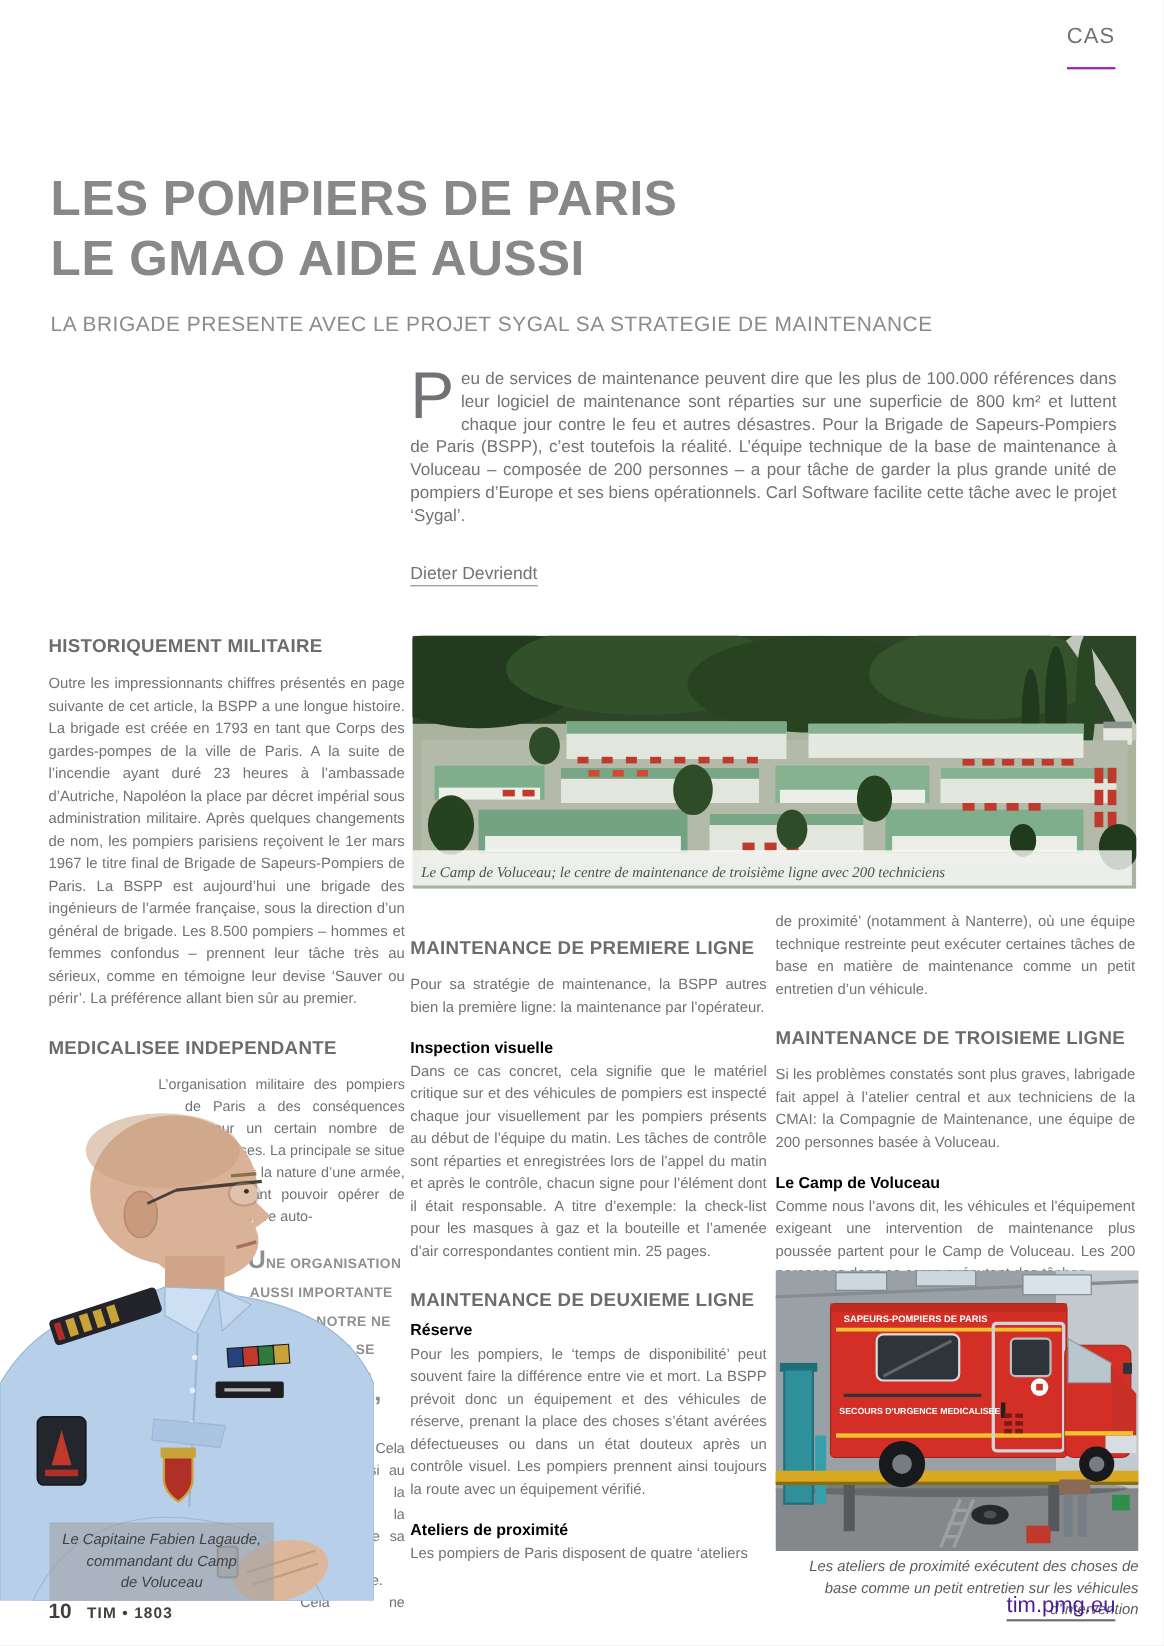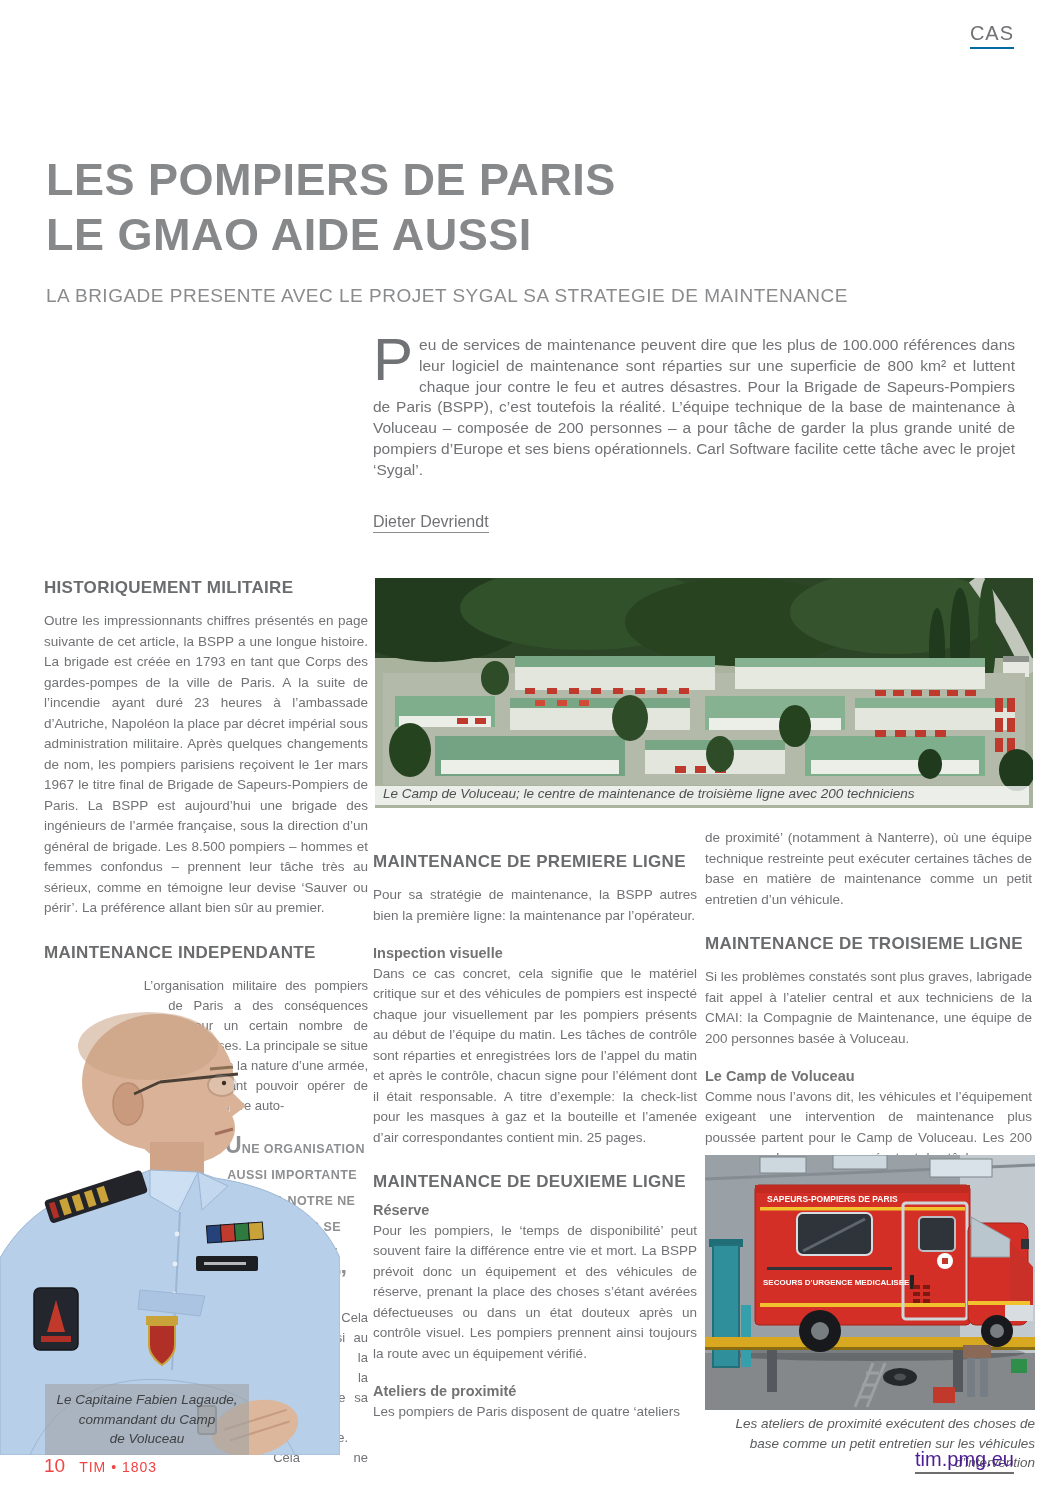--- a/index.html
+++ b/index.html
@@ -2,40 +2,40 @@
 <html><head>
 <meta charset="utf-8">
 <style>
   html,body{margin:0;padding:0;background:#e9e9e9;}
   .page{position:relative;width:1058px;height:1496px;margin:0 auto;background:#ffffff;
         font-family:"Liberation Sans",sans-serif;color:#717275;overflow:hidden;}
   .abs{position:absolute;}
 
   
   .cas-tag{top:22px;right:44px;font-size:20px;letter-spacing:1px;color:#717275;
-           border-bottom:2px solid #0369a1;padding-bottom:2px;}
+           border-bottom:2px solid #a21caf;padding-bottom:16px;}
 
   
   .title{left:46px;top:152px;font-size:45px;line-height:55px;font-weight:bold;
          color:#87888a;letter-spacing:.5px;}
   .subtitle{left:46px;top:285px;font-size:19px;color:#8a8b8d;letter-spacing:.5px;}
 
   
   .intro{left:373px;top:335px;width:642px;font-size:15.5px;line-height:20.8px;
          text-align:justify;color:#717275;}
   .dropcap{float:left;font-size:60px;line-height:42px;padding:4px 6px 0 0;color:#717275;}
   .author{left:373px;top:513px;font-size:16px;color:#717275;
           border-bottom:1.5px solid #8a8b8d;padding-bottom:1px;text-decoration:none;}
 
   
   .col{width:324px;font-size:13.5px;line-height:20.5px;text-align:justify;color:#717275;}
   .col p{margin:0 0 0 0;}
   h2.sec{font-size:17px;line-height:20px;font-weight:bold;color:#6b6c6e;
          letter-spacing:.3px;margin:0 0 13px 0;}
-  .subhead{font-weight:bold;color:#737373;font-size:14.5px;}
+  .subhead{font-weight:bold;color:#000000;font-size:14.5px;}
   .gap-lg{height:24px;} .gap-md{height:17px;}
 
   .leftcol{left:44px;top:578px;height:885px;overflow:hidden;}
   .midcol{left:373px;top:828px;height:635px;overflow:hidden;}
   .rightcol{left:705px;top:828px;width:327px;height:330px;overflow:hidden;}
 
   
   .wrap-area{font-size:13px;line-height:20px;}
   .wrap-shape{float:left;width:226px;height:505px;margin-right:6px;
       shape-margin:9px;
@@ -43,32 +43,32 @@
         162px 208px,174px 262px,187px 322px,202px 392px,214px 452px,222px 505px,0px 505px);}
   .pullquote{text-align:center;color:#8e8f91;font-weight:bold;line-height:26px;
              margin:16px 0 12px 0;}
   .pq-lead{font-size:23px;}
   .pq-body{font-size:12.5px;letter-spacing:.4px;}
   .pq-gmao{font-size:24px;}
 
   
   .photo1{left:375px;top:578px;width:658px;height:230px;}
   .photo1 svg{display:block;}
-  .photo1-caption{position:absolute;left:0;bottom:3px;width:646px;padding:0 0 4px 8px;
-      background:rgba(255,255,255,.78);font-style:italic;font-size:13.5px;color:#4e4f51;}
+  .photo1-caption{position:absolute;left:0;bottom:3px;width:646px;padding:12px 0 4px 8px;
+      background:rgba(255,255,255,.78);font-style:italic;font-size:13.5px;color:#4e4f51;font-family:Liberation Serif, serif;}
   .portrait{left:0;top:990px;width:340px;height:465px;}
   .portrait-caption{left:45px;top:1384px;width:186px;padding:6px 9px;
       background:rgba(160,163,166,.62);font-style:italic;font-size:13.5px;
       line-height:19.5px;color:#3f4042;white-space:pre-line;text-align:center;}
   .photo2{left:705px;top:1155px;width:330px;height:255px;}
   .photo2-caption{left:705px;top:1414px;width:330px;font-style:italic;font-size:13.5px;
       line-height:19.5px;color:#5a5b5d;text-align:right;}
 
   
-  .footer-left{left:44px;top:1455px;font-size:14px;color:#ef4444;letter-spacing:1px;}
+  .footer-left{left:44px;top:1455px;font-size:14px;color:#404040;letter-spacing:1px;font-weight:bold;}
   .footer-left .pagenum{font-size:19px;letter-spacing:0;margin-right:14px;}
   .footer-right{right:44px;top:1448px;font-size:20px;color:#4c1d95;
       border-bottom:2px solid #6d6e70;padding-bottom:1px;text-decoration:none;}
 </style>
 </head>
 <body>
 
 <div class="page">
 
   <div class="abs cas-tag">CAS</div>
@@ -165,21 +165,21 @@
       <ellipse cx="642" cy="192" rx="18" ry="21" fill="#1f3a1c"></ellipse>
       <ellipse cx="120" cy="100" rx="14" ry="17" fill="#2f4c28"></ellipse>
     </svg>
     <div class="photo1-caption">Le Camp de Voluceau; le centre de maintenance de troisième ligne avec 200 techniciens</div>
   </div>
 
   <div class="abs col leftcol">
     <h2 class="sec">HISTORIQUEMENT MILITAIRE</h2>
     <p>Outre les impressionnants chiffres présentés en page suivante de cet article, la BSPP a une longue histoire. La brigade est créée en 1793 en tant que Corps des gardes-pompes de la ville de Paris. A la suite de l’incendie ayant duré 23 heures à l’ambassade d’Autriche, Napoléon la place par décret impérial sous administration militaire. Après quelques changements de nom, les pompiers parisiens reçoivent le 1er mars 1967 le titre final de Brigade de Sapeurs-Pompiers de Paris. La BSPP est aujourd’hui une brigade des ingénieurs de l’armée française, sous la direction d’un général de brigade. Les 8.500 pompiers – hommes et femmes confondus – prennent leur tâche très au sérieux, comme en témoigne leur devise ‘Sauver ou périr’. La préférence allant bien sûr au premier.</p>
     <div class="gap-lg"></div>
-    <h2 class="sec">MAINTENANCE INDEPENDANTE</h2>
+    <h2 class="sec">MEDICALISEE INDEPENDANTE</h2>
     <div class="wrap-area">
       <div class="wrap-shape"></div>
       <span>L’organisation militaire des pompiers de Paris a des conséquences pour un certain nombre de choses. La principale se situe dans la nature d’une armée, voulant pouvoir opérer de manière auto-</span>
       <div class="pullquote">
         <span class="pq-lead">“U</span><span class="pq-body">NE ORGANISATION AUSSI IMPORTANTE QUE LA NOTRE NE PEUT PAS SE PASSER DE </span><span class="pq-gmao">GMAO”</span>
       </div>
       <span>nome. Cela s’exprime aussi au niveau de la maintenance; la BSPP assure sa propre maintenance. Cela ne concerne pas seulement les 81 bâtiments ou les plus de 1.500 références de matériel roulant … De plus petites choses comme les lances, les</span>
     </div>
   </div>
 

